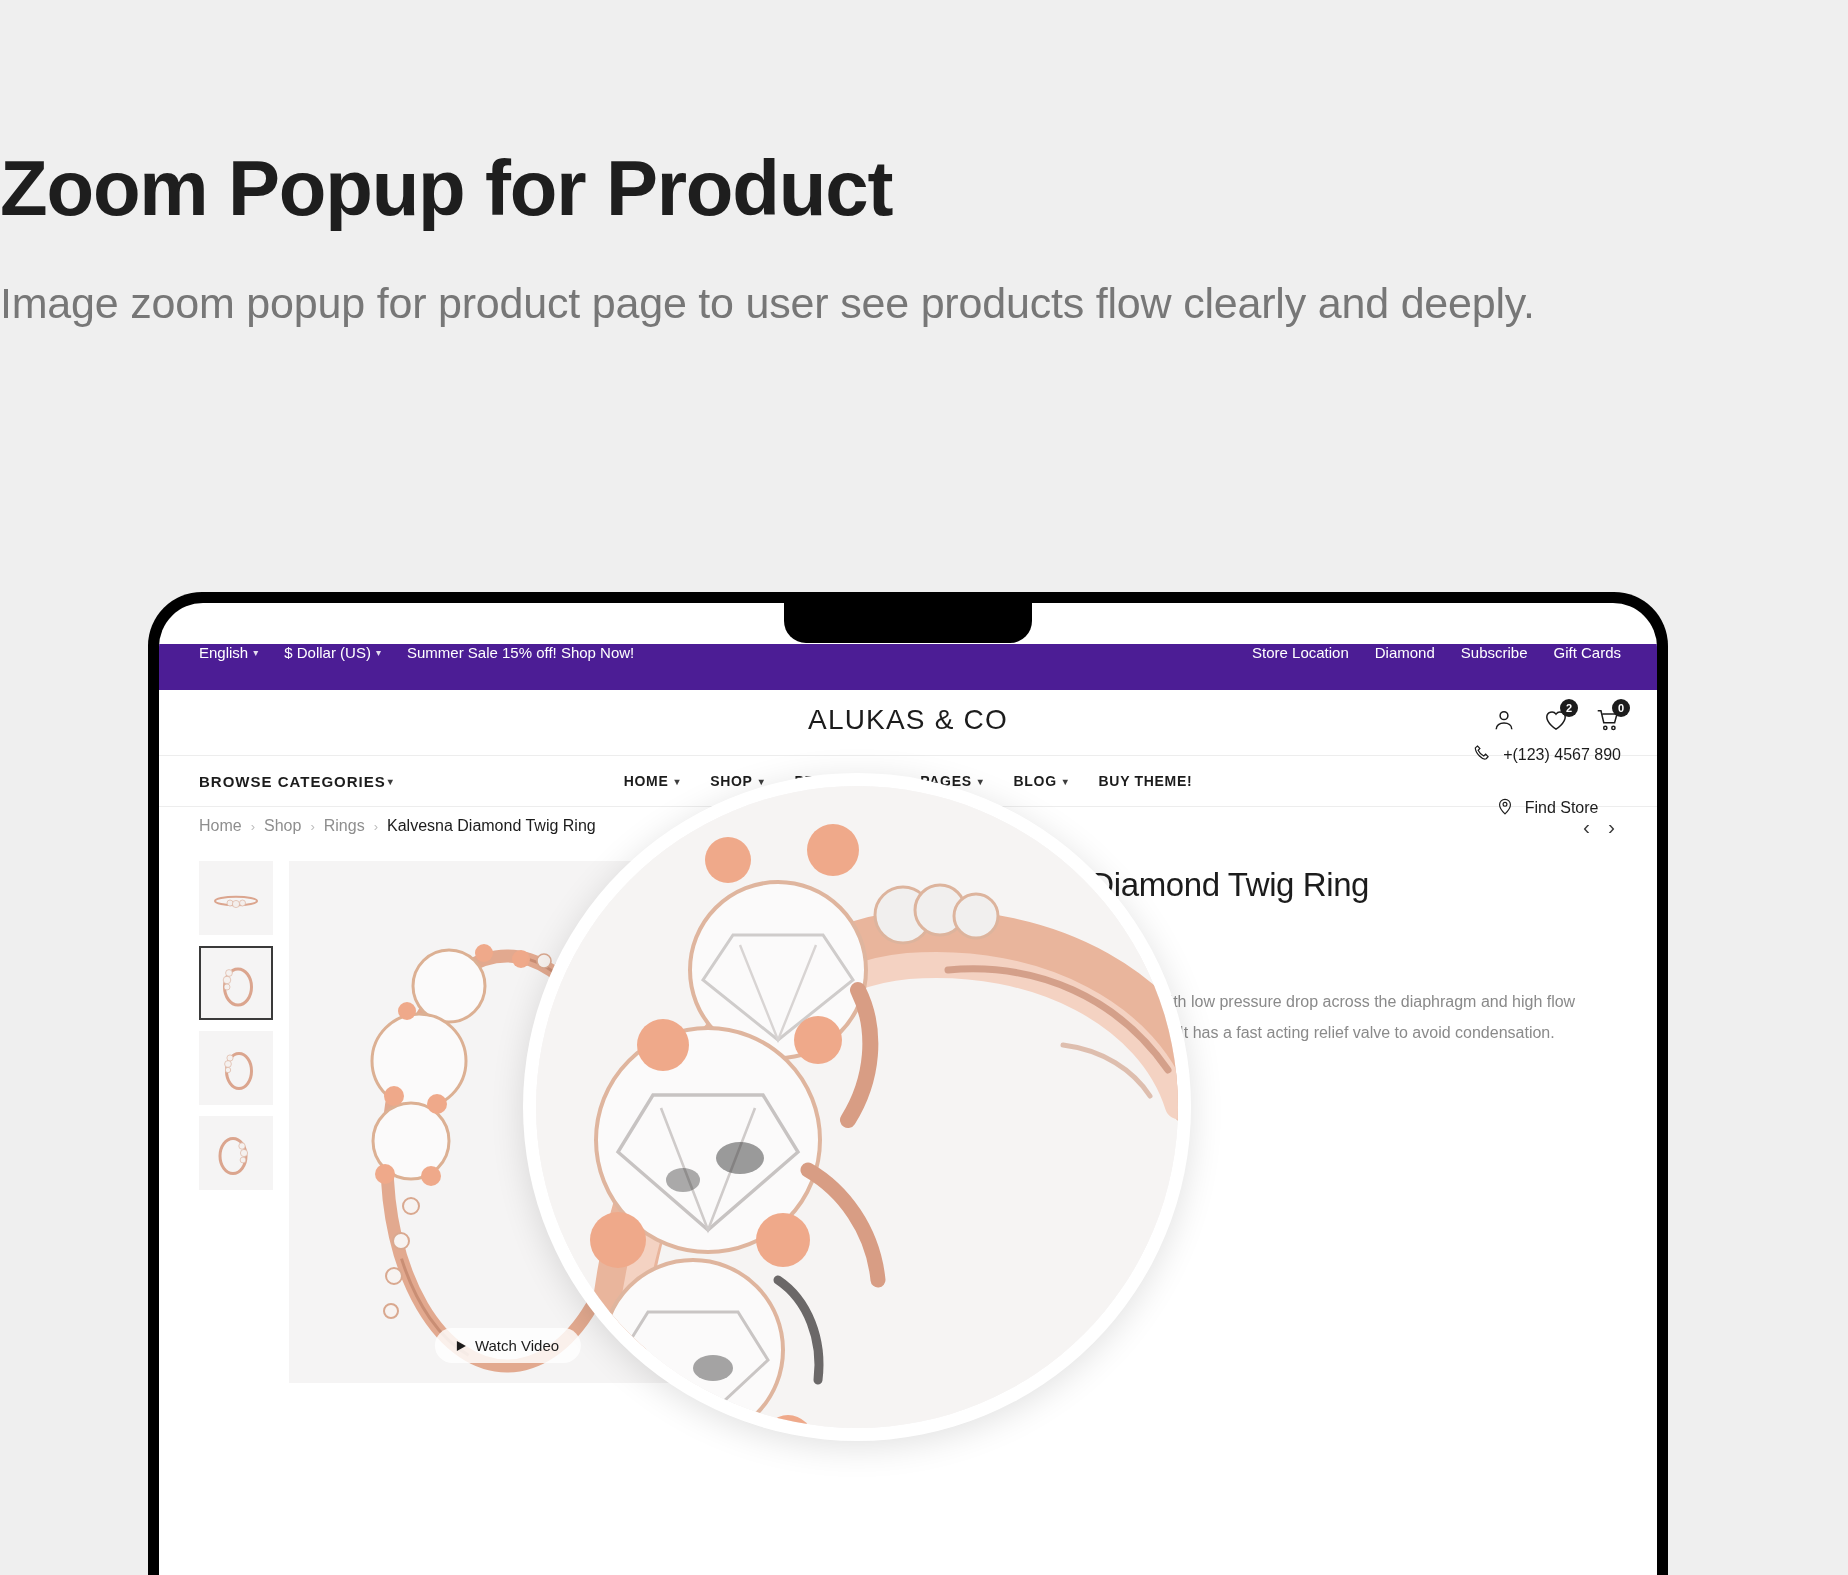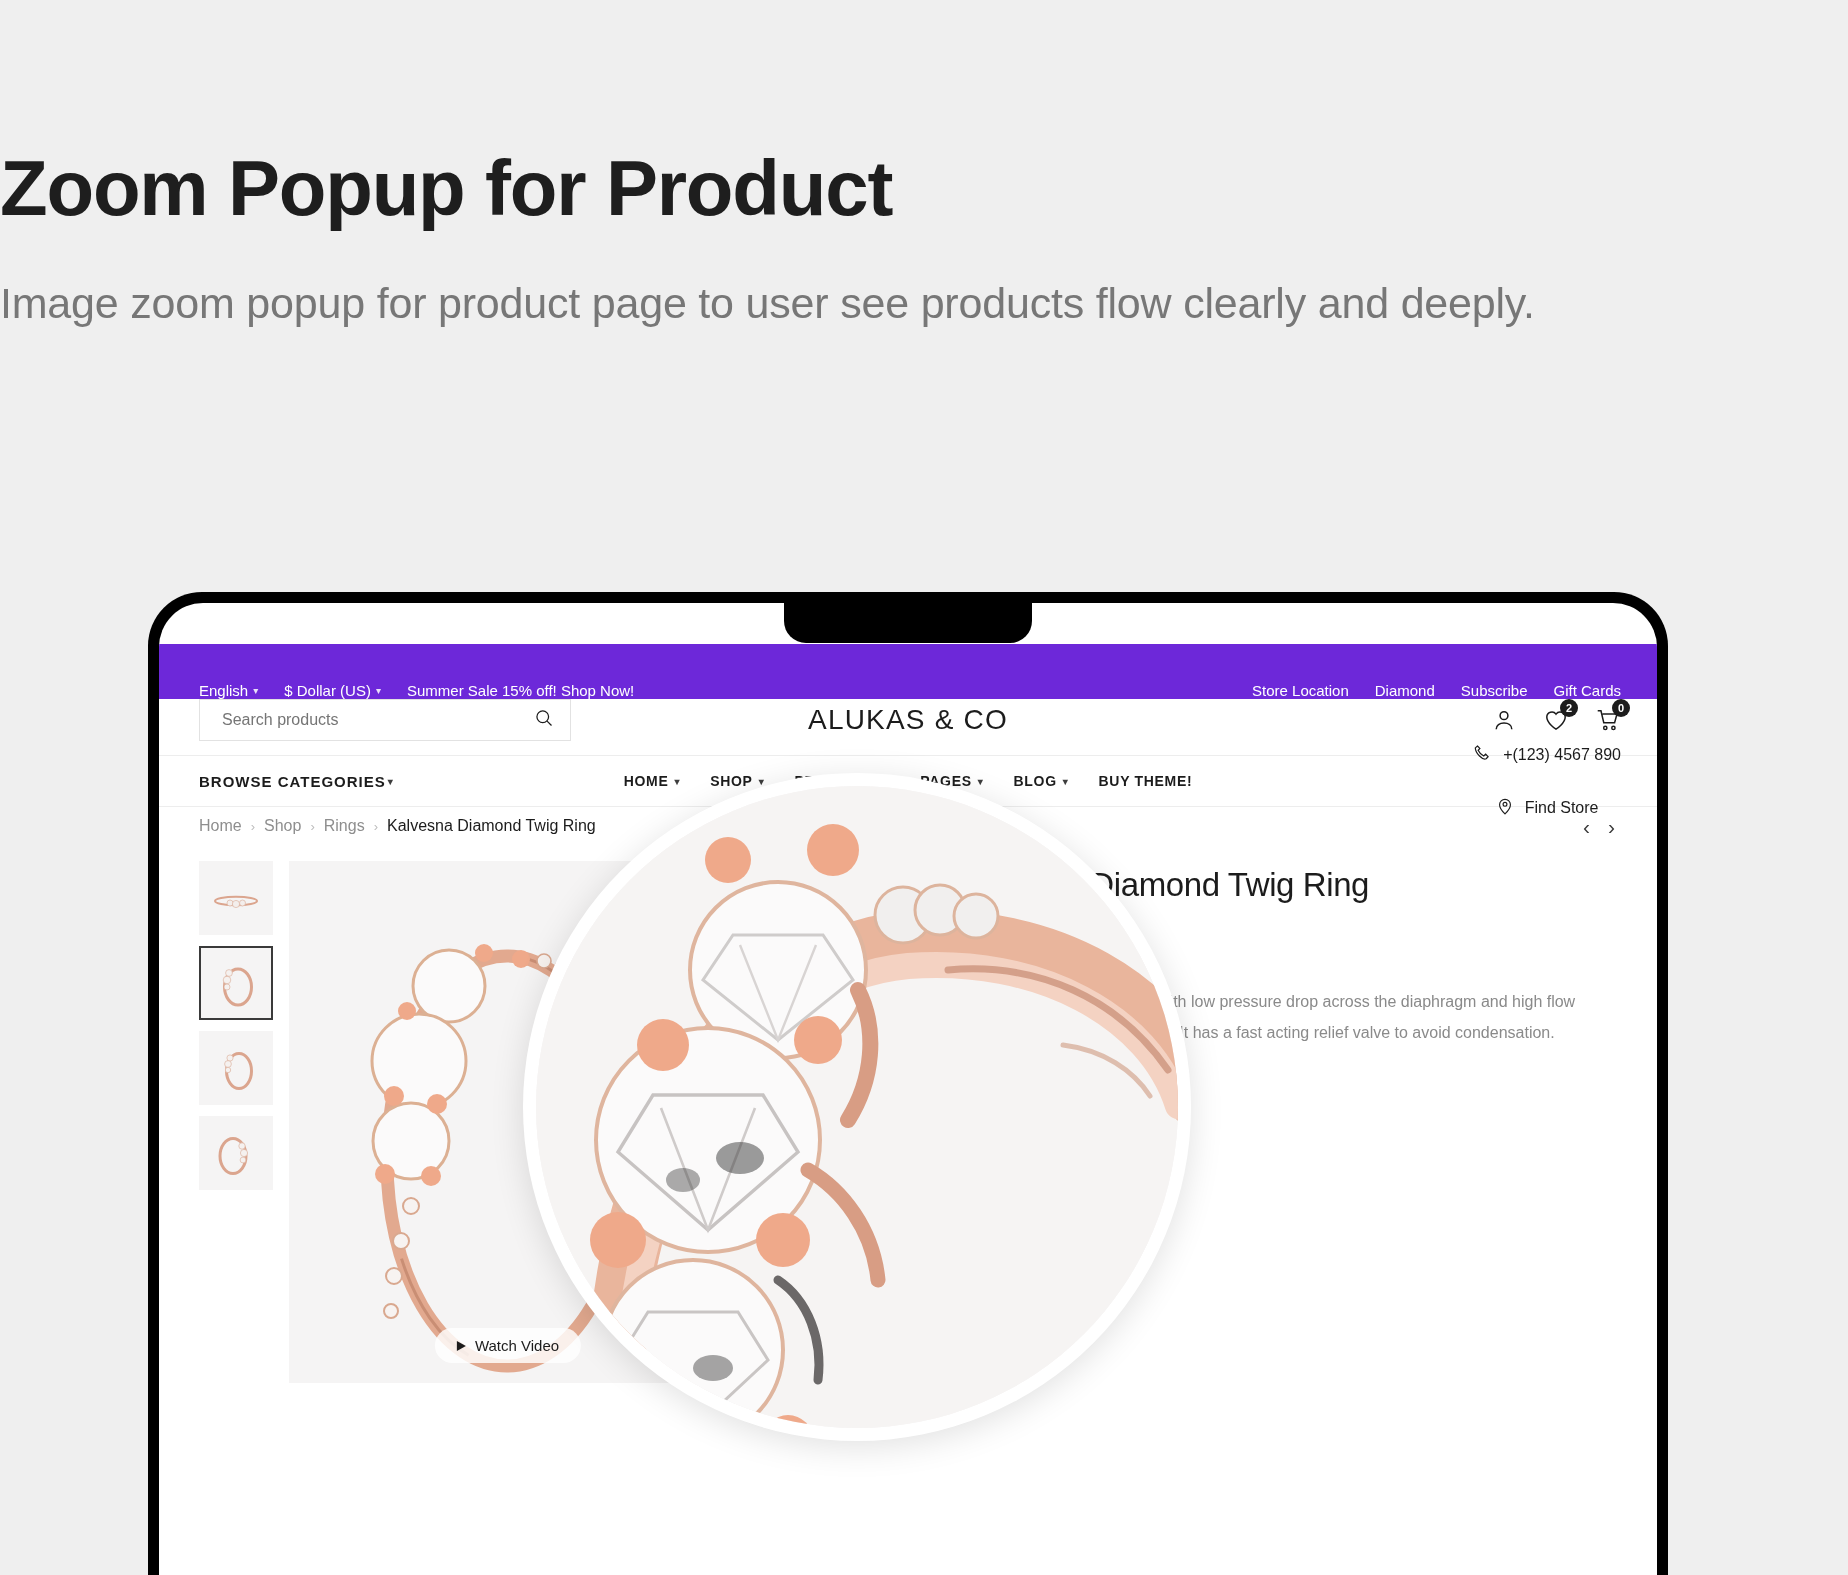--- a/index.html
+++ b/index.html
@@ -39,23 +39,23 @@
     overflow: hidden;
   }
   .notch {
     position: absolute; left: 50%; top: 0; transform: translateX(-50%);
     width: 248px; height: 40px; background: #000;
     border-radius: 0 0 22px 22px; z-index: 40;
   }
 
   
   .topbar {
-    position: absolute; left: 0; right: 0; top: 41px; height: 55px;
-    background: #6d28d9; color: #fff;
-    display: flex; align-items: flex-end;
+    position: absolute; left: 0; right: 0; top: 41px; height: 46px;
+    background: #4c1d95; color: #fff;
+    display: flex; align-items: flex-start;
     padding: 0 36px 0 40px; font-size: 15px; z-index: 30;
   }
   .topbar-left { display: flex; align-items: center; gap: 26px; }
   .topbar-right { margin-left: auto; display: flex; align-items: center; gap: 26px; }
   .tb-item { display: inline-flex; align-items: center; gap: 5px; white-space: nowrap; }
   .caret { font-size: 10px; opacity: .85; }
 
   
   .header {
     position: absolute; left: 0; right: 0; top: 82px; height: 70px;
@@ -193,29 +193,20 @@
         </div>
         <div class="topbar-right">
           <span class="tb-item">Store Location</span>
           <span class="tb-item">Diamond</span>
           <span class="tb-item">Subscribe</span>
           <span class="tb-item">Gift Cards</span>
         </div>
       </div>
 
       <div class="header">
-        <div class="search-box">
-          <input placeholder="Search products" style="">
-          <span>
-            <svg width="20" height="20" viewBox="0 0 24 24" fill="none" stroke="#1c1c1c" stroke-width="1.5">
-              <circle cx="10.5" cy="10.5" r="7"></circle>
-                <line x1="15.7" y1="15.7" x2="21" y2="21"></line>
-            </svg>
-          </span>
-        </div>
         <div class="brand">ALUKAS &amp; CO</div>
         <div class="header-icons">
           <span class="icon-btn">
             <svg width="26" height="26" viewBox="0 0 24 24" fill="none" stroke="#1c1c1c" stroke-width="1.4">
               <circle cx="12" cy="8" r="3.6"></circle>
                 <path d="M4.8 20.5c0-3.8 3.2-5.8 7.2-5.8s7.2 2 7.2 5.8"></path>
             </svg>
           </span>
           <span class="icon-btn">
             <svg width="26" height="26" viewBox="0 0 24 24" fill="none" stroke="#1c1c1c" stroke-width="1.4">

